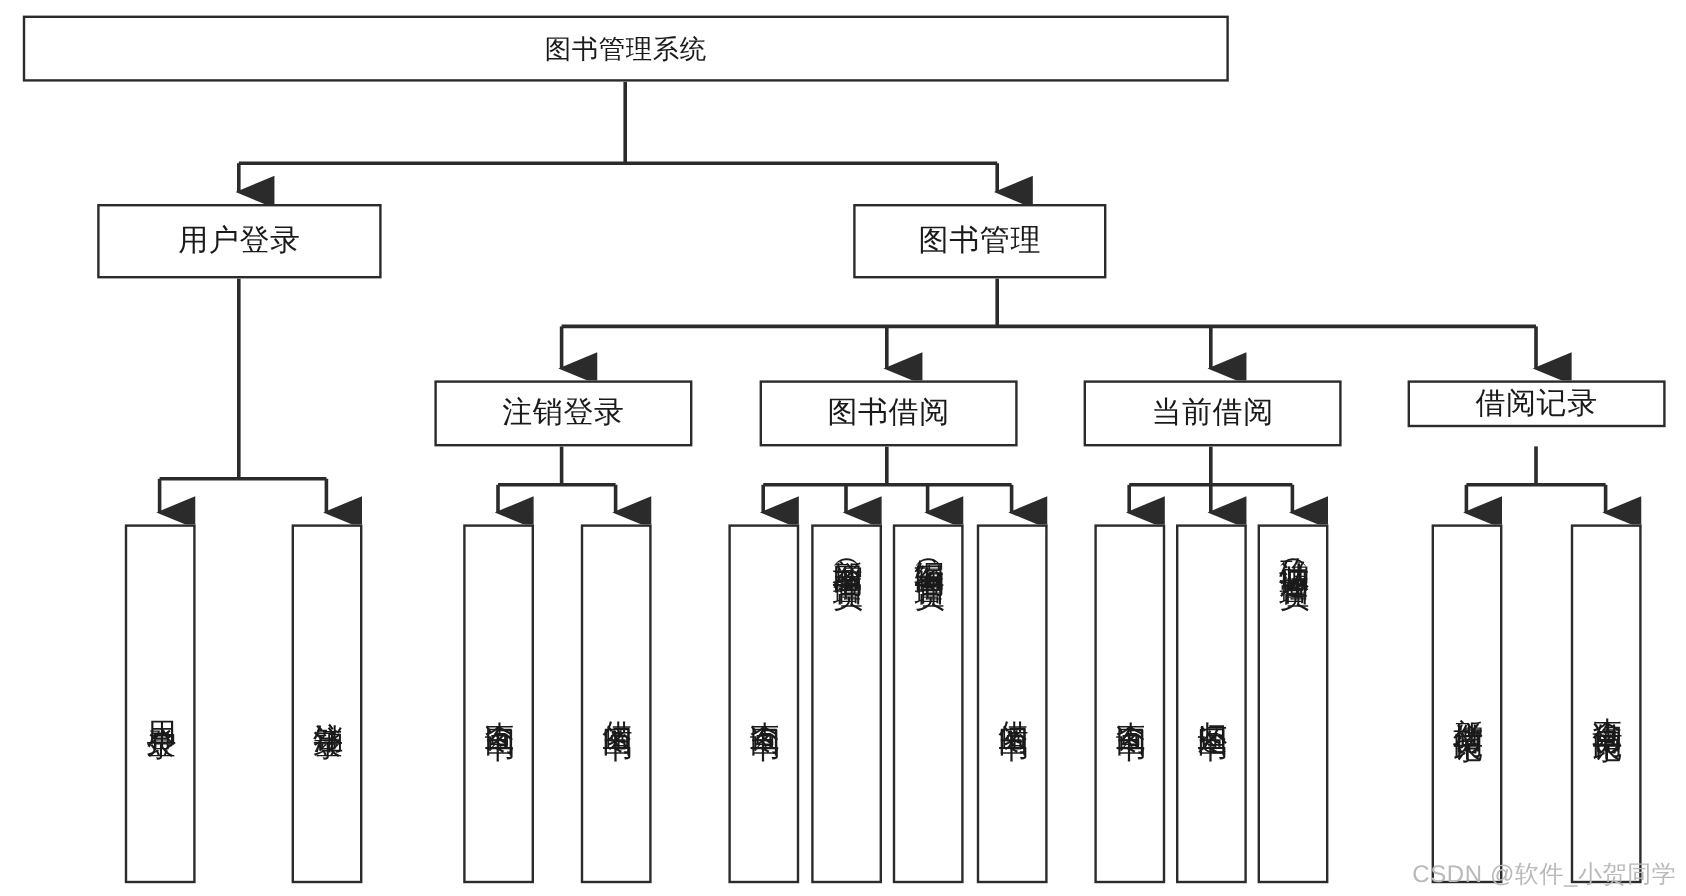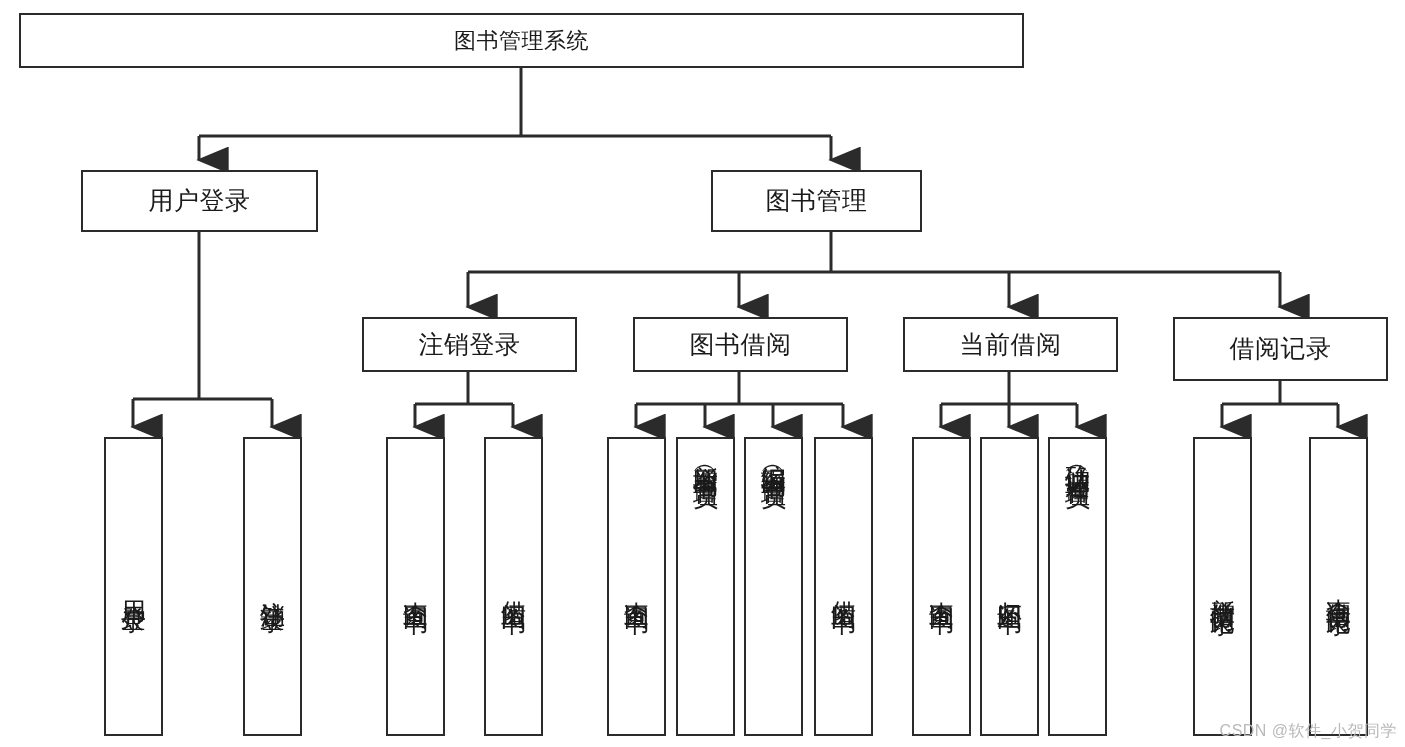--- a/index.html
+++ b/index.html
@@ -66,21 +66,21 @@
   }
   
   .node.vert.centered {
     align-items: center;
     padding-top: 0;
   }
   #watermark {
     position: absolute;
     right: 8px;
     bottom: 5px;
-    font-size: 16px;
+    font-size: 20px;
     color: #b9b9b9;
     white-space: nowrap;
     letter-spacing: 0.5px;
   }
 </style>
 </head>
 <body>
 
 <div id="diagram-root">
 
@@ -151,21 +151,21 @@
   </div>
 
   <div class="node horiz" style="left:903px; top:317px; width:215px; height:55px;">
     <span class="node-label">当前借阅</span>
   </div>
 
   <div class="node horiz" style="left:633px; top:317px; width:215px; height:55px;">
     <span class="node-label">图书借阅</span>
   </div>
 
-  <div class="node horiz" style="left:1173px; top:317px; width:215px; height:64px;">
+  <div class="node horiz" style="left:1173px; top:317px; width:215px; height:39px;">
     <span class="node-label">借阅记录</span>
   </div>
 
   <div class="node vert centered" style="left:104px; top:437px; width:59px; height:299px;">
     <span class="node-label">用户登录</span>
   </div>
 
   <div class="node vert centered" style="left:243px; top:437px; width:59px; height:299px;">
     <span class="node-label">注销登录</span>
   </div>

